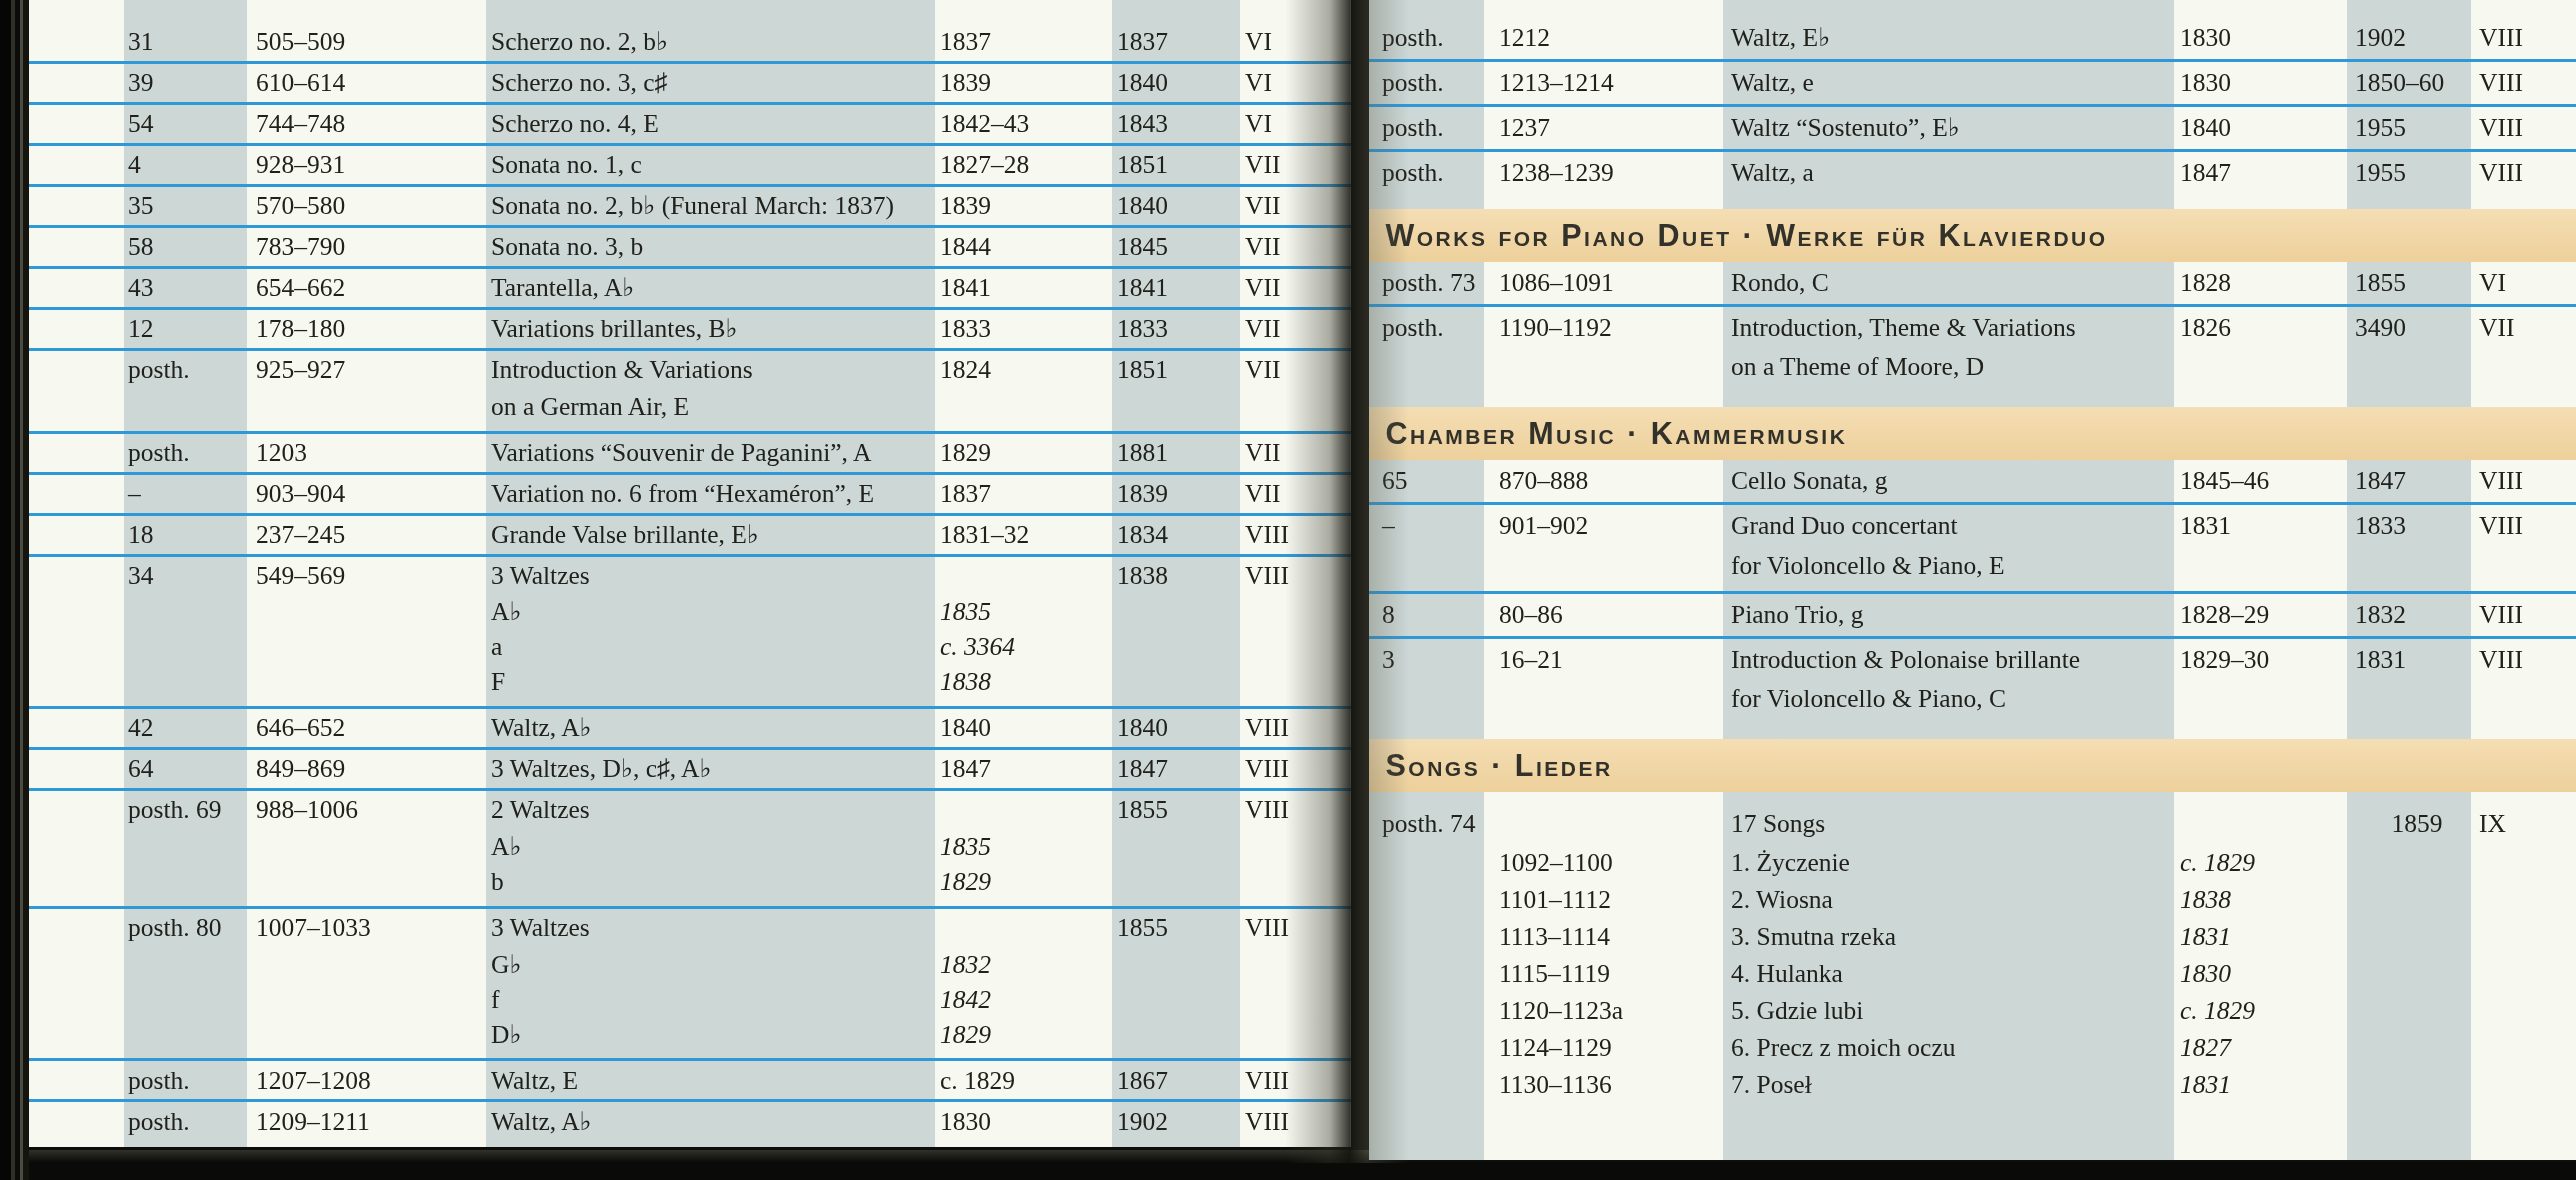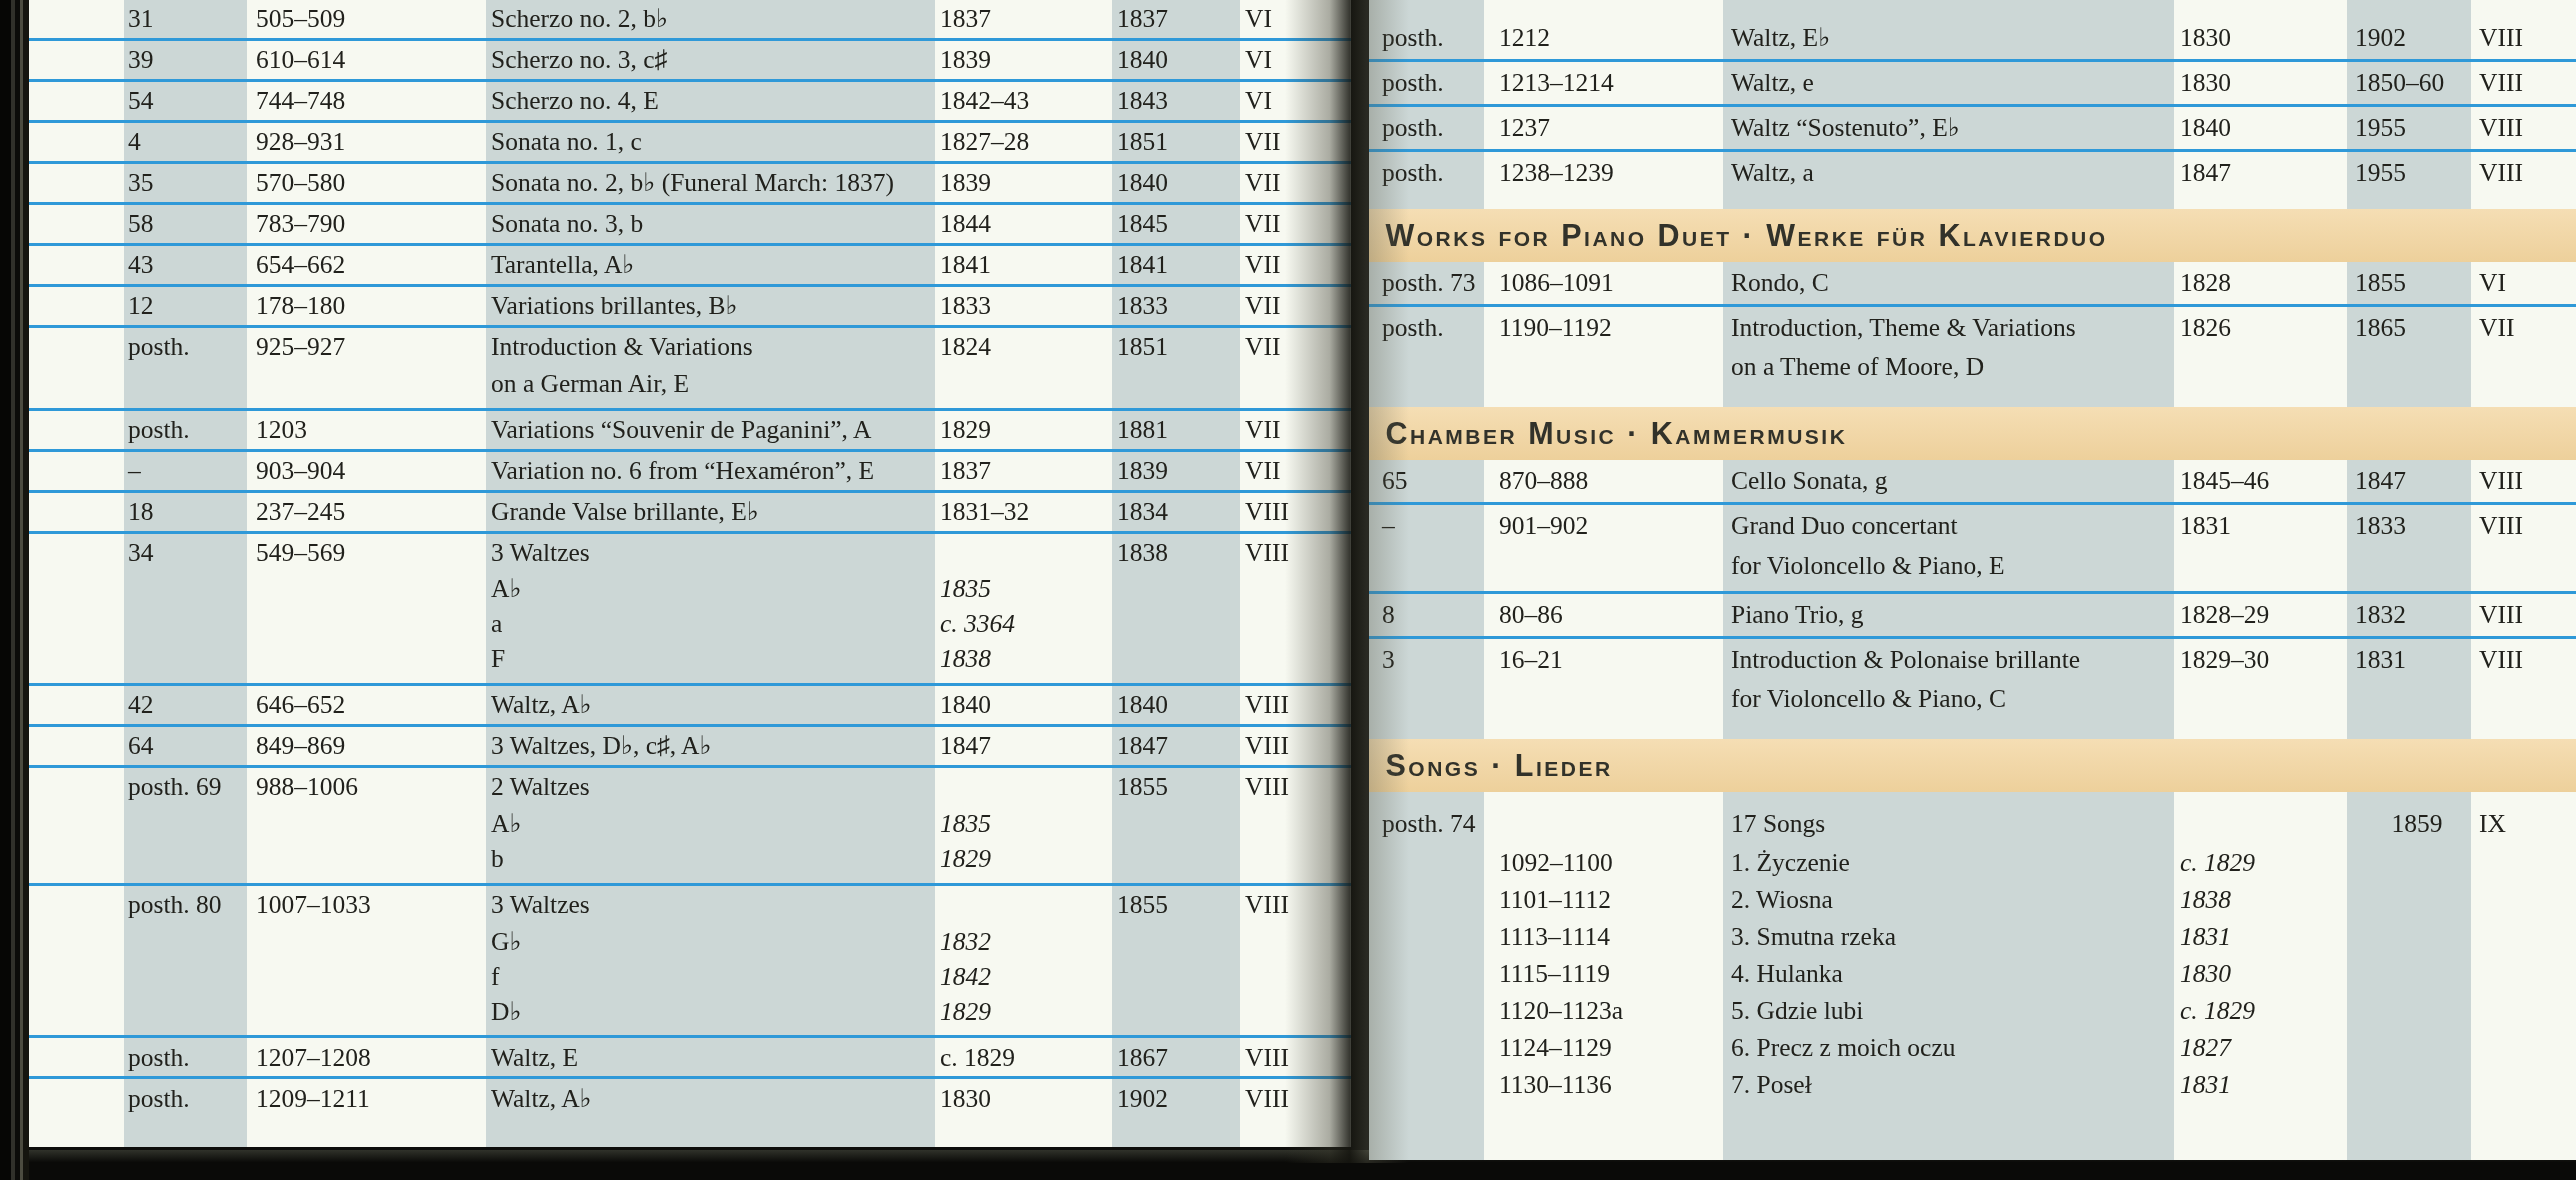--- a/index.html
+++ b/index.html
@@ -6,21 +6,21 @@
   body{
     width:2576px;height:1180px;position:relative;overflow:hidden;
     background:#0d0d0b;
     font-family:"Liberation Serif", serif;
     color:#21211c;
   }
   .page{position:absolute;top:0;z-index:1;}
   
   .lp{
     left:29px;width:1322px;height:1147px;
-    box-sizing:border-box;
+    padding-top:23px;box-sizing:border-box;
     background:linear-gradient(to right,
       #f7f9f1 0px,#f7f9f1 95px,
       #ccd7d6 95px,#ccd7d6 218px,
       #f7f9f1 218px,#f7f9f1 457px,
       #ccd7d6 457px,#ccd7d6 906px,
       #f7f9f1 906px,#f7f9f1 1083px,
       #ccd7d6 1083px,#ccd7d6 1211px,
       #f7f9f1 1211px,#f7f9f1 1322px);
   }
   
@@ -394,21 +394,21 @@
     <span class="cell">VI</span>
   </div>
     </div>
 
   <div class="block noline multi">
     <div class="row">
       <span class="cell">posth.</span>
       <span class="cell">1190–1192</span>
       <span class="cell">Introduction, Theme &amp; Variations</span>
       <span class="cell">1826</span>
-      <span class="cell">1865</span>
+      <span class="cell">3490</span>
       <span class="cell">VII</span>
     </div>
     <div class="row sub">
       <span class="cell col3">on a Theme of Moore, D</span>
     </div>
   </div>
 
   <div class="band">
     <span class="hdr">Chamber Music · Kammermusik</span>
   </div>

